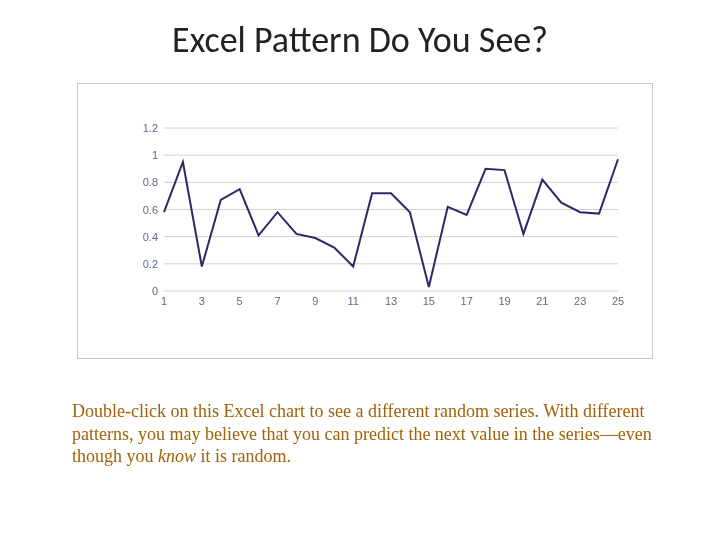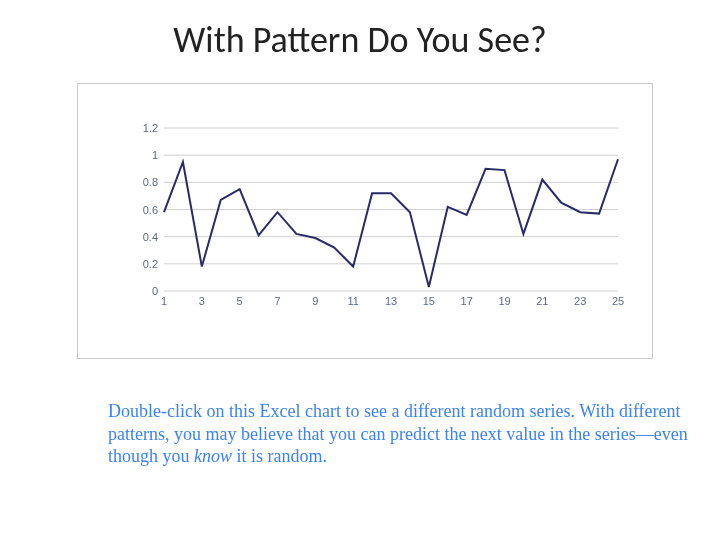--- a/index.html
+++ b/index.html
@@ -4,29 +4,29 @@
 <style>
   html,body{margin:0;padding:0;width:720px;height:540px;background:#fff;font-family:"Calibri","Segoe UI",Arial,sans-serif;color:#000;}
   .slide{position:relative;width:720px;height:540px;}
   .title{position:absolute;top:18px;left:0;width:720px;text-align:center;font-size:36px;color:#222;font-weight:400;}
   .chart-box{position:absolute;top:83px;left:77px;width:574px;height:274px;border:1px solid #c9c9c9;background:#fff;}
   .chart-title{position:absolute;top:6px;left:0;width:100%;text-align:center;font-size:12px;color:#3a3a3a;}
   .plot{position:absolute;top:40px;left:56px;width:490px;height:185px;}
   .grid line{stroke:#d0d0d0;stroke-width:1;}
   .axis-text{font-size:11px;fill:#5b6a88;font-family:Arial,sans-serif;}
   .series{fill:none;stroke:#2a2a6a;stroke-width:2;}
-  .caption{position:absolute;top:400px;left:72px;width:590px;font-family:"Times New Roman",Times,serif;font-size:18px;line-height:1.25;color:#3b82f6;margin-left:36px;}
+  .caption{position:absolute;top:400px;left:72px;width:590px;font-family:"Times New Roman",Times,serif;font-size:18px;line-height:1.25;color:#a16207;}
   .caption em{font-style:italic;}
 </style>
 </head>
 <body>
 
 <div class="slide">
 
-  <div class="title">With Pattern Do You See?</div>
+  <div class="title">Excel Pattern Do You See?</div>
 
   <div class="chart-box">
     <svg class="plot" viewBox="0 0 490 185" preserveAspectRatio="none">
       <g id="grid" class="grid">
           <line x1="30" x2="484" y1="167" y2="167"></line>
           <line x1="30" x2="484" y1="139.83333333333331" y2="139.83333333333331"></line>
           <line x1="30" x2="484" y1="112.66666666666666" y2="112.66666666666666"></line>
           <line x1="30" x2="484" y1="85.5" y2="85.5"></line>
           <line x1="30" x2="484" y1="58.333333333333314" y2="58.333333333333314"></line>
           <line x1="30" x2="484" y1="31.166666666666657" y2="31.166666666666657"></line>

